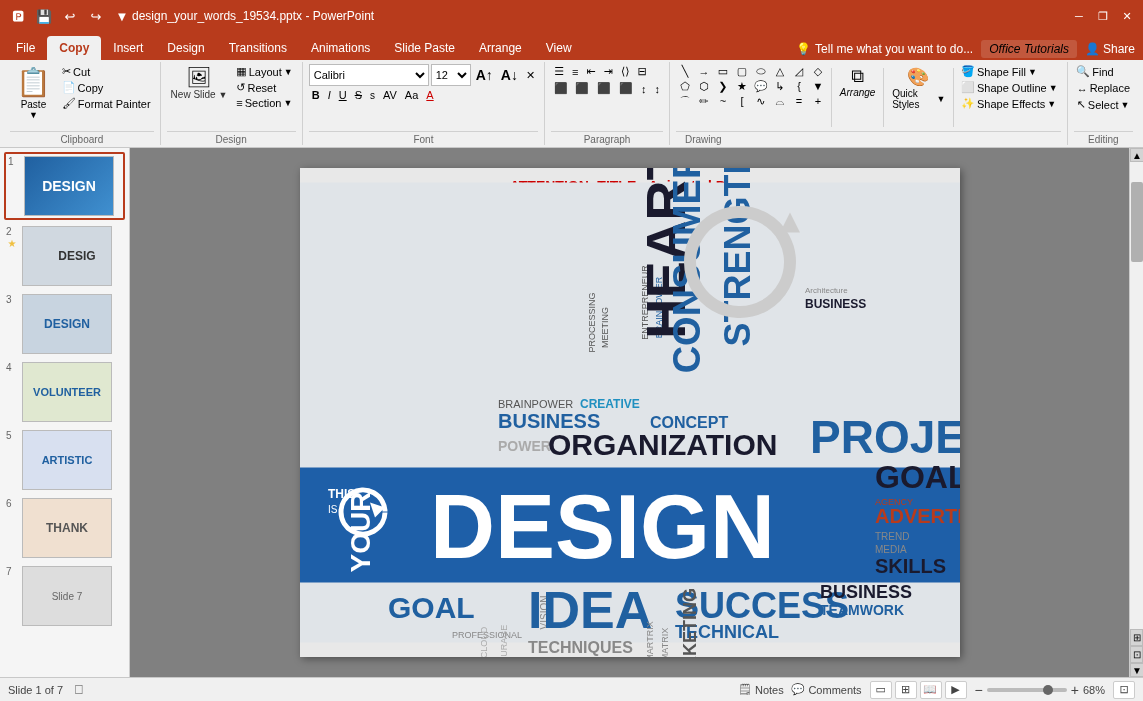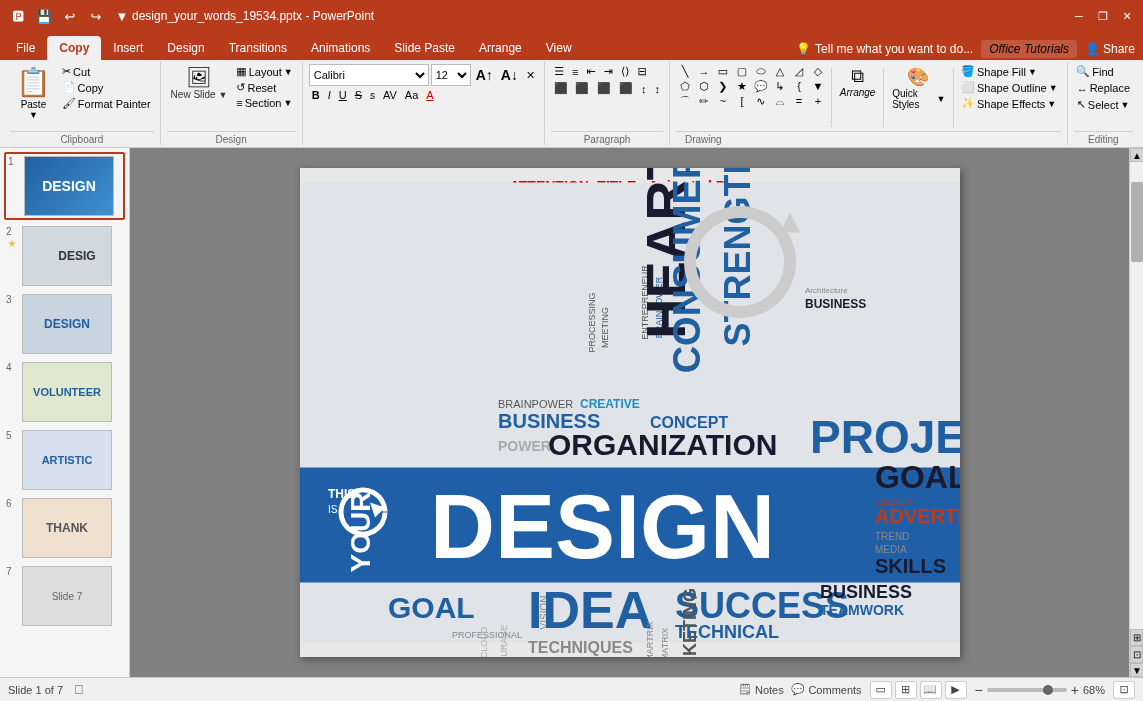--- a/index.html
+++ b/index.html
@@ -339,20 +339,21 @@
         <span class="rb-small" style="font-weight:bold;">B</span>
         <span class="rb-small" style="font-style:italic;">I</span>
         <span class="rb-small" style="text-decoration:underline;">U</span>
         <span class="rb-small" style="text-decoration:line-through;">S</span>
         <span class="rb-small" style="font-size:10px;">s</span>
         <span class="rb-small">AV</span>
         <span class="rb-small">Aa</span>
         <span class="rb-small" style="color:#cc0000; text-decoration: underline; text-decoration-color: #cc0000;">A</span>
       </div>
     </div>
+    <div class="ribbon-group-label">Font</div>
   </div>
 
   <div class="ribbon-group">
     <div class="ribbon-group-content" style="flex-direction:column; gap:2px;">
       <div style="display:flex; align-items:center; gap:2px;">
         <span class="rb-small">☰</span>
         <span class="rb-small">≡</span>
         <span class="rb-small">⇤</span>
         <span class="rb-small">⇥</span>
         <span class="rb-small">⟨⟩</span>

